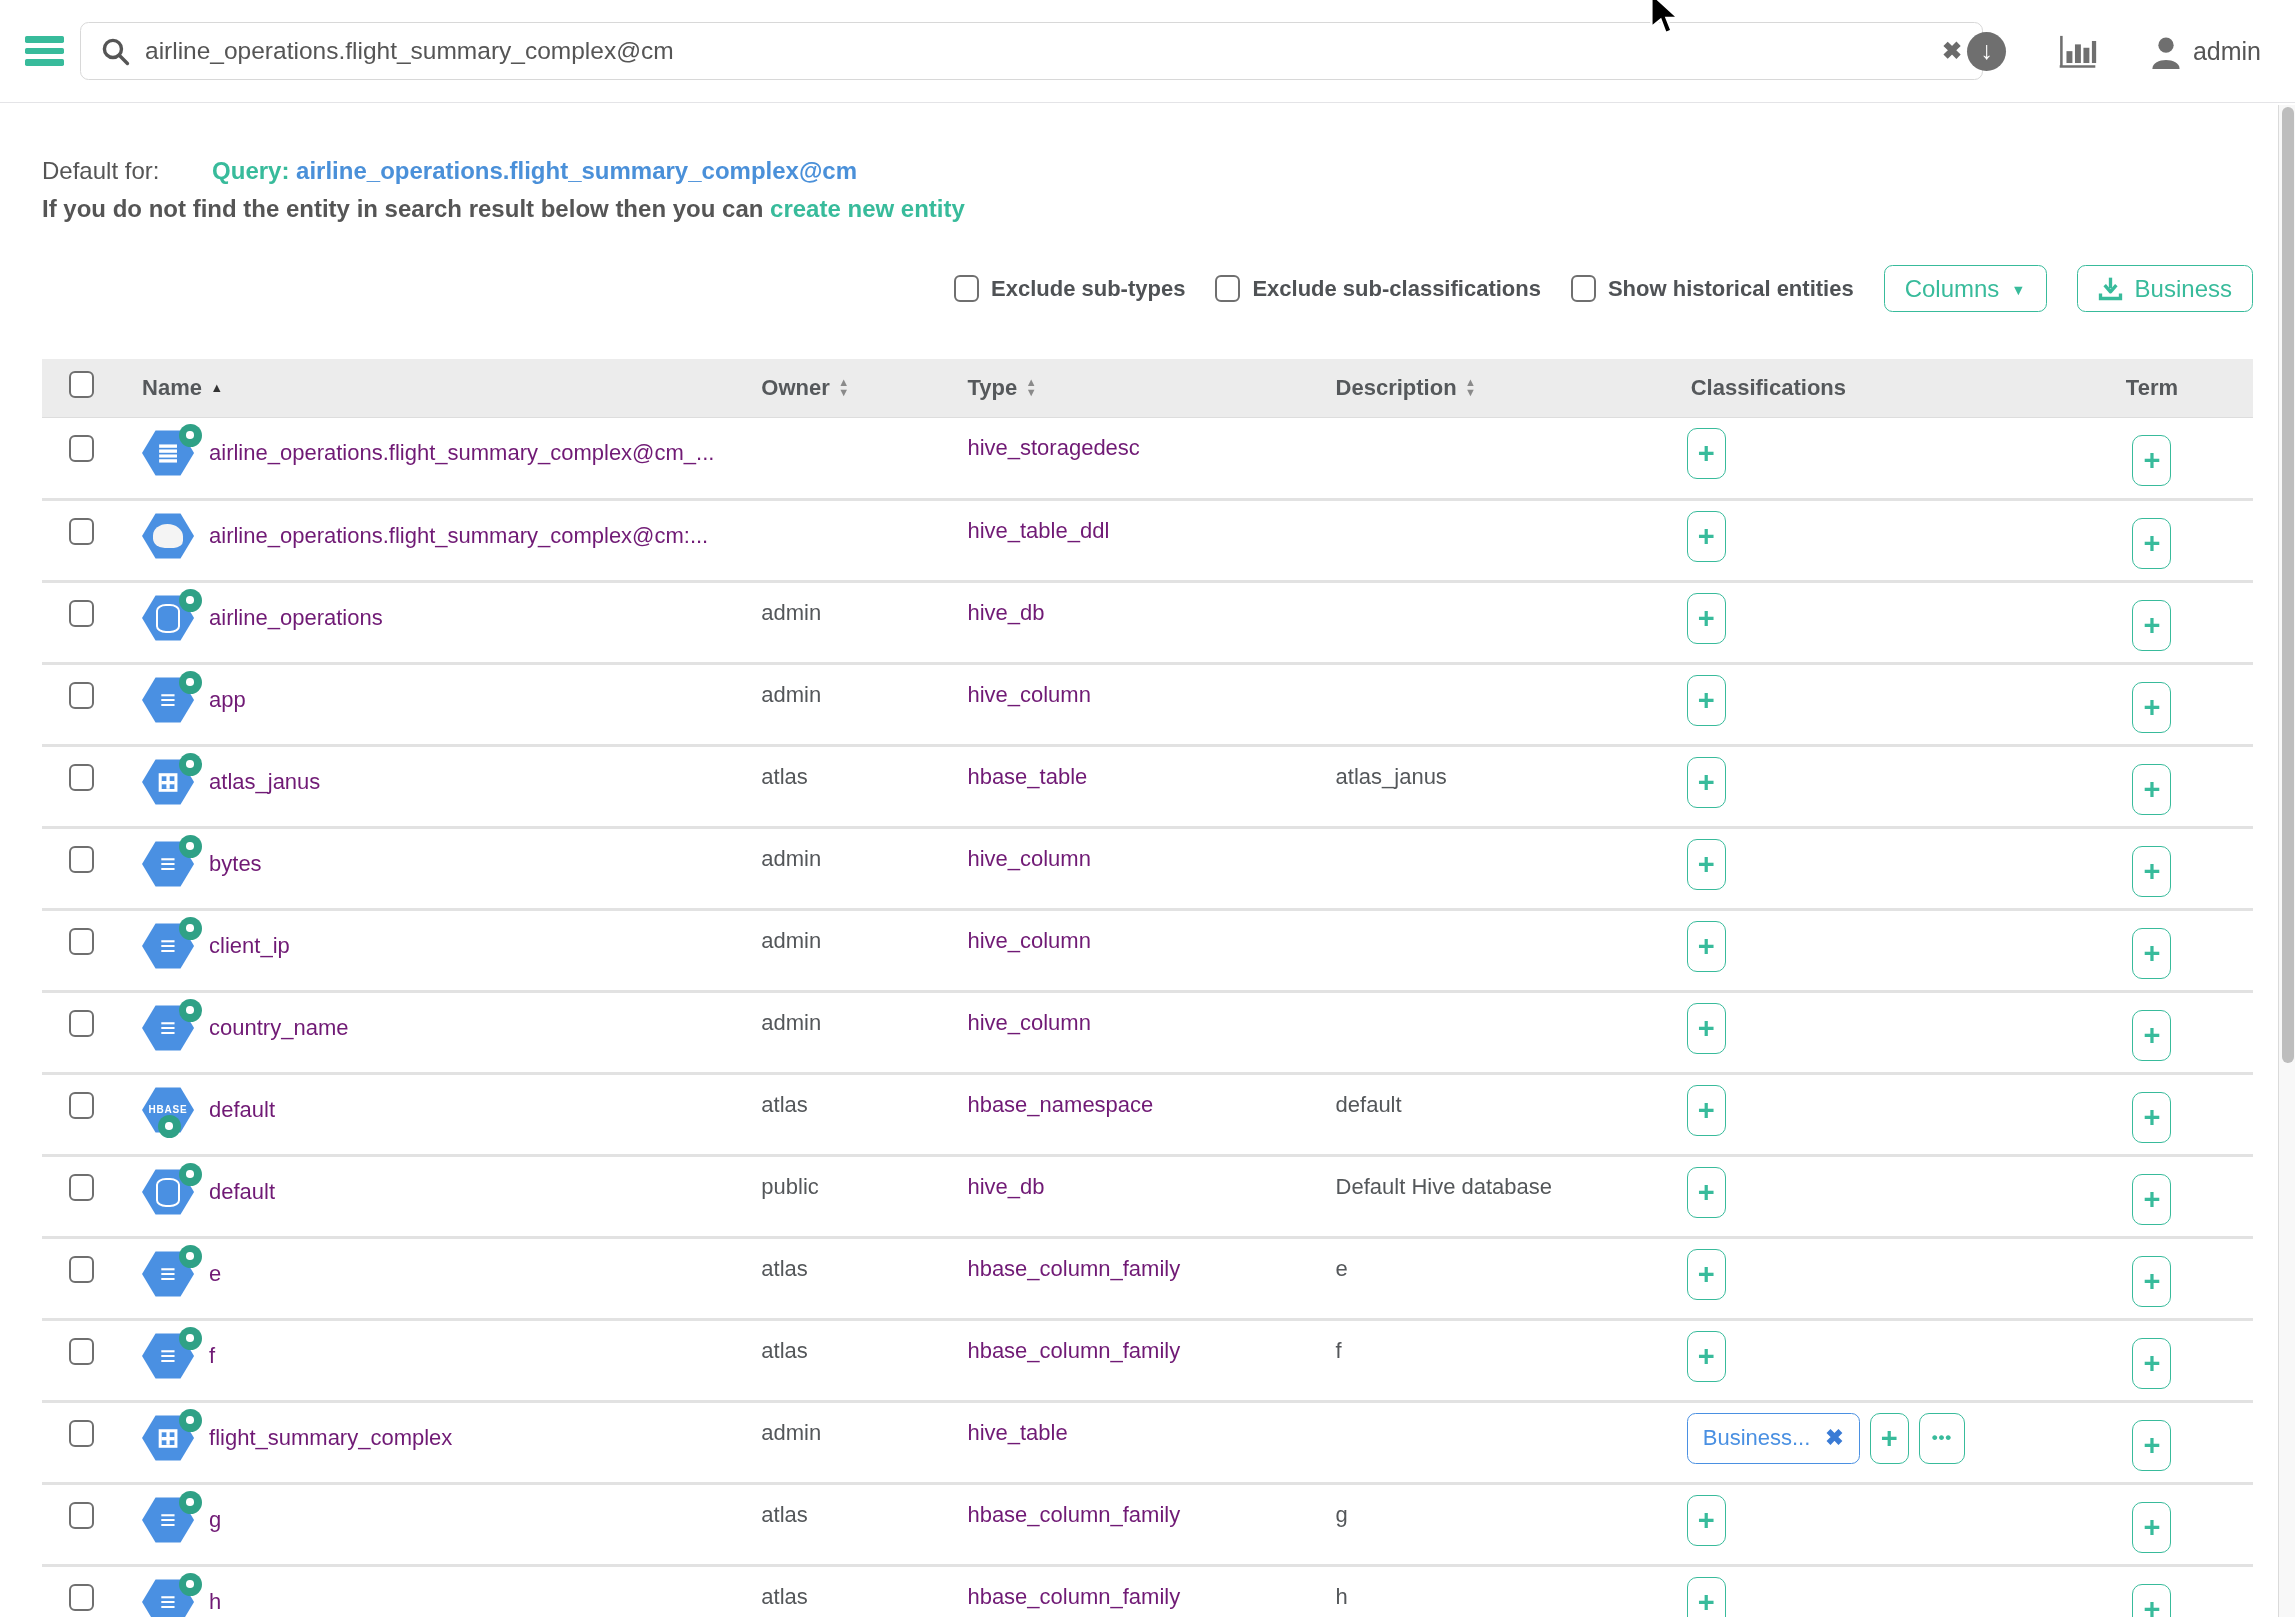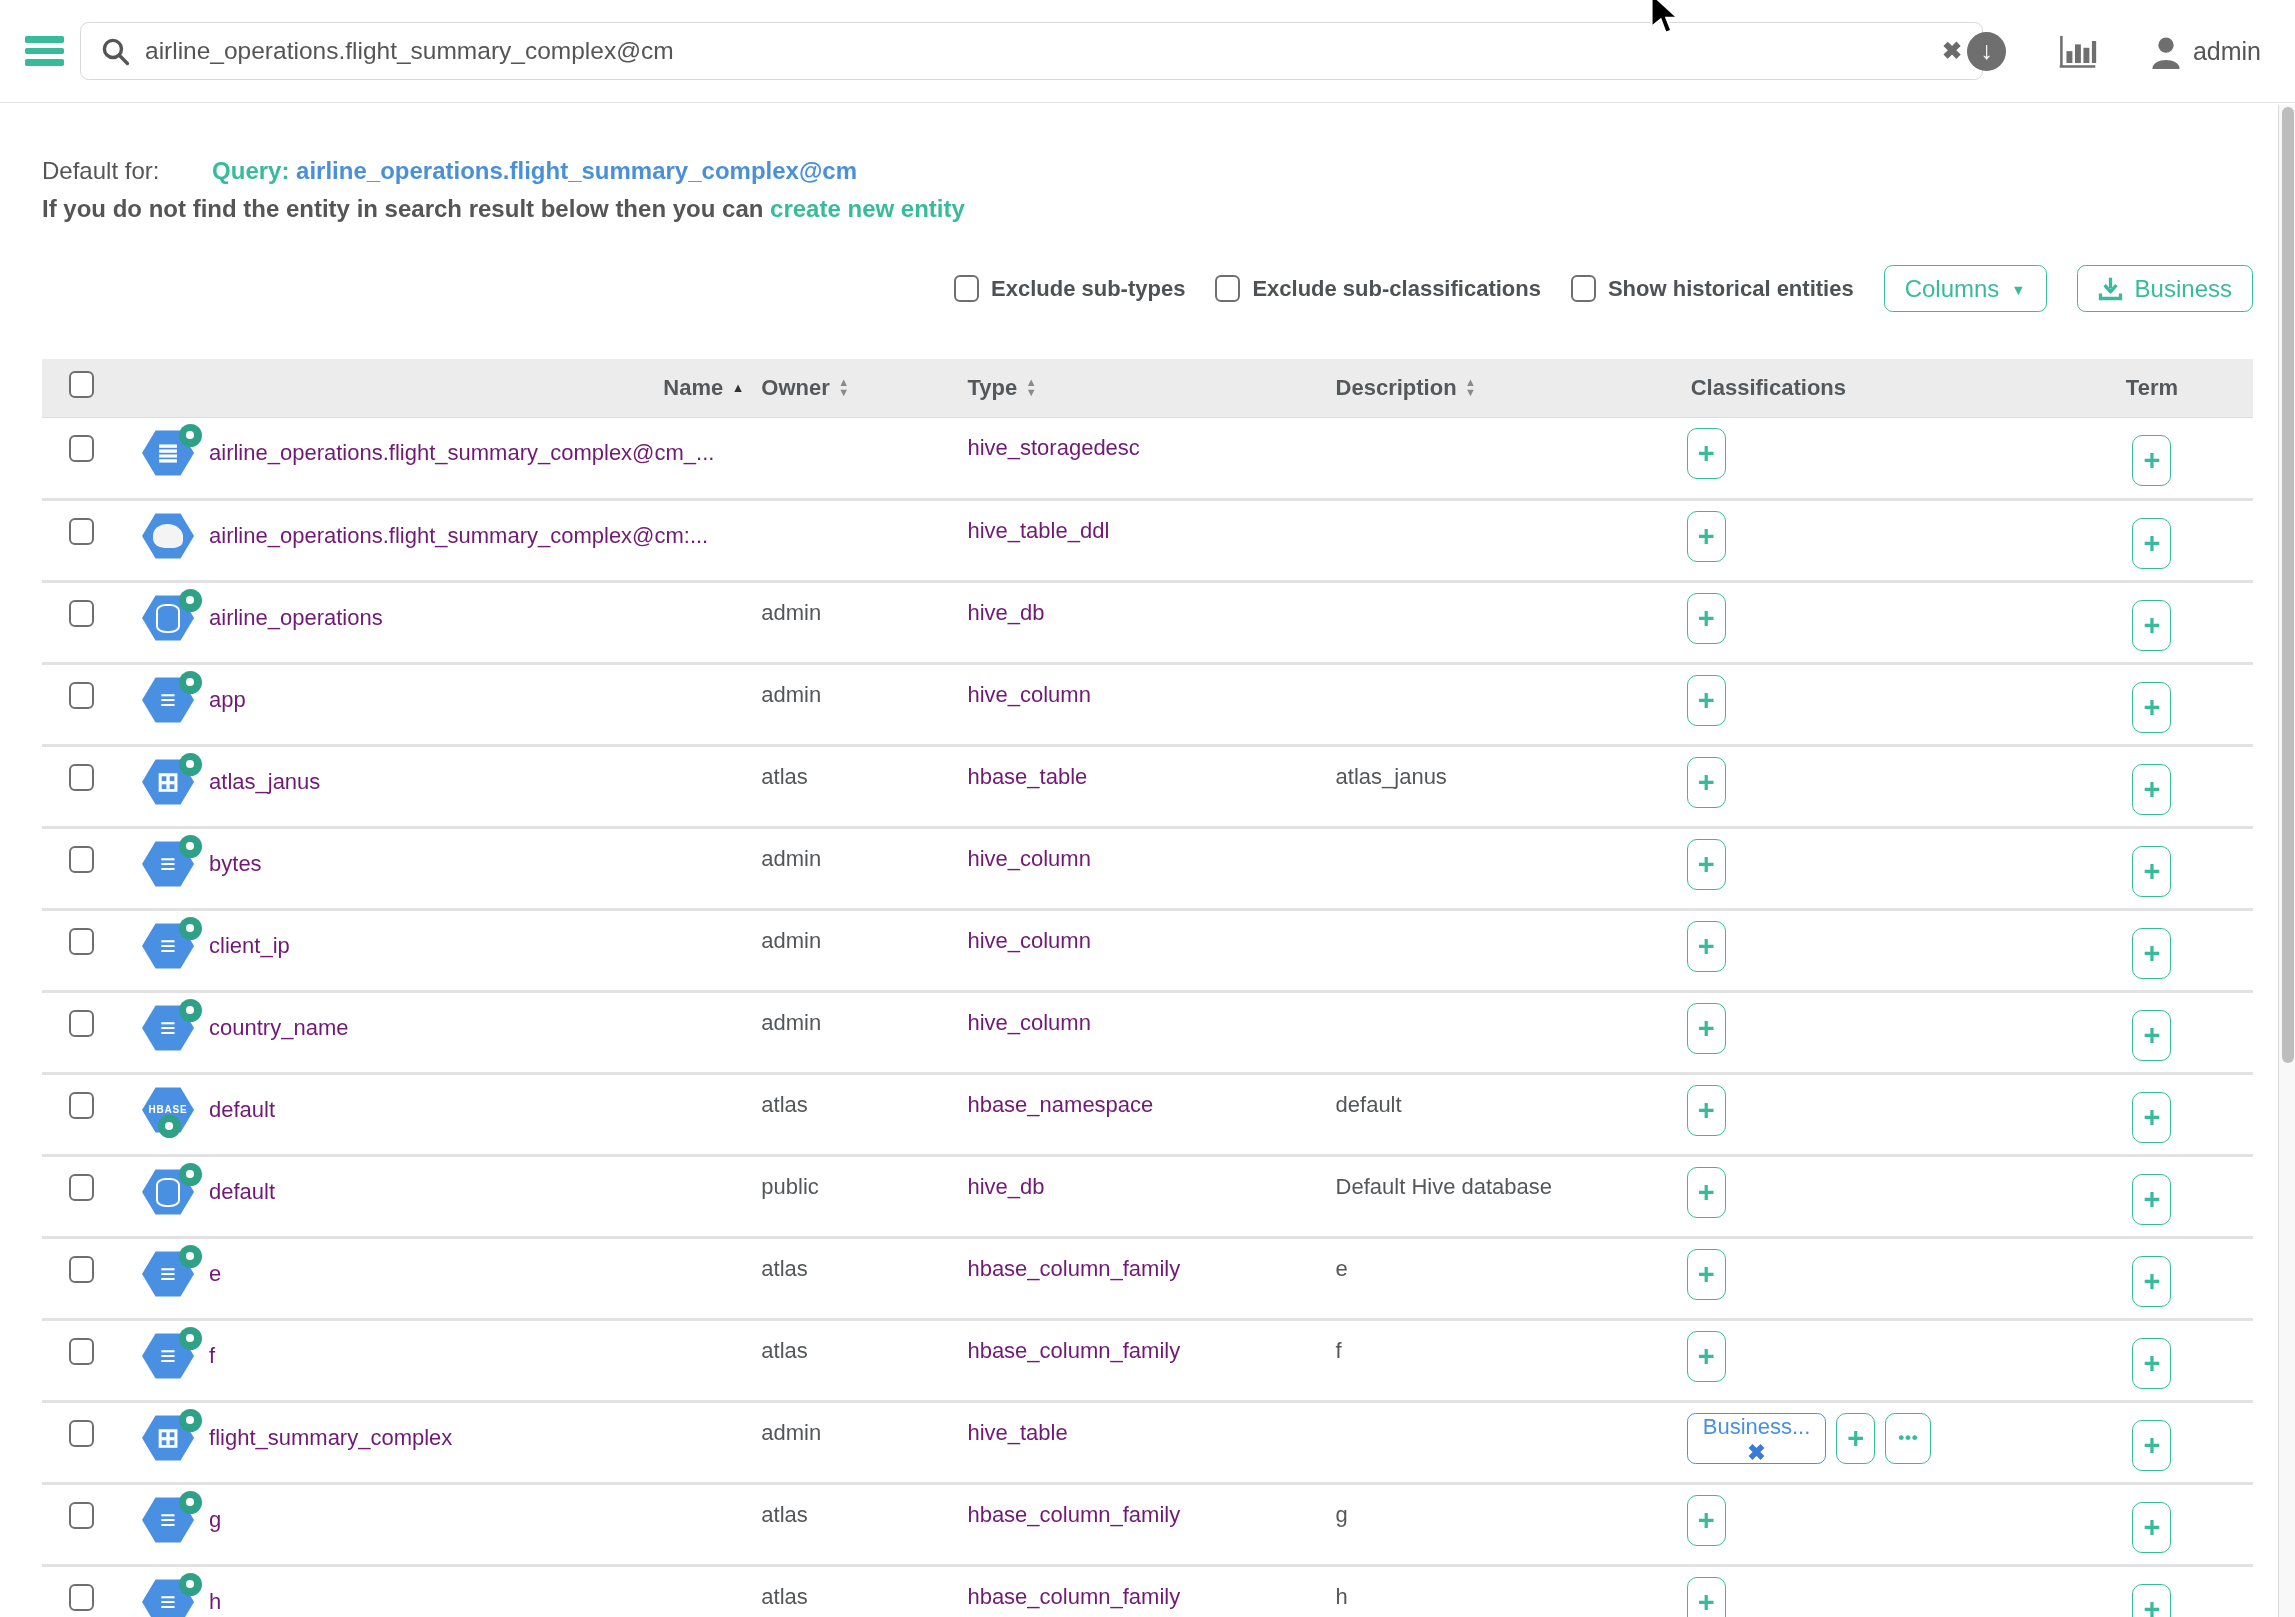--- a/index.html
+++ b/index.html
@@ -75,21 +75,21 @@
   }
   th .hdr { display:inline-flex; align-items:center; gap:8.5px; cursor:pointer; }
   .sort-asc { font-size:12.7px; color:#333; }
   .sort-both { display:inline-flex; flex-direction:column; line-height:9.3px; font-size:11px; color:#8a8a8a; }
   tbody td {
     background:#fff; height:82px; vertical-align:top; padding-top:17px;
     border-bottom:3.4px solid #e2e2e2; font-size:22px; color:#54575a;
   }
   tbody tr:first-child td { border-top:0.8px solid #ddd; }
   .c-check { padding-left:27px; }
-  .c-name  { padding-left:20px;text-align:right; }
+  .c-name  { padding-left:20px; }
   .c-owner { padding-left:17px; }
   .c-type  { padding-left:12px; }
   .c-desc  { padding-left:25px; }
   .c-class { padding-left:17px; }
   .c-term  { text-align:center; }
   th.c-name { padding-left:20px; }
   th.c-class{ padding-left:21px; }
   th.c-term { text-align:center; }
 
   .namecell { display:flex; align-items:center; gap:15px; margin-top:-5px; }
@@ -122,23 +122,23 @@
     width:39px; height:51px; border:1.7px solid #38bb9b; border-radius:10px;
     background:#fff; color:#38bb9b; font-size:29px; font-weight:bold; cursor:pointer; line-height:1;
   }
   .more-btn {
     display:inline-flex; align-items:center; justify-content:center;
     width:46px; height:51px; border:1.7px solid #38bb9b; border-radius:10px;
     background:#fff; color:#38bb9b; font-size:17px; font-weight:bold; cursor:pointer; letter-spacing:0.8px;
   }
   .classcell { display:flex; align-items:center; gap:10px; margin-top:-6.8px; }
   .tag {
-    display:inline-flex; align-items:center; 
+    display:inline-flex; align-items:center; gap:15px;
     border:1.7px solid #4a90e2; border-radius:8.5px; height:51px; padding:0 15px;
-    color:#4a90e2; font-size:22px; background:#fff; cursor:pointer;flex-direction:column;
+    color:#4a90e2; font-size:22px; background:#fff; cursor:pointer;
   }
   .tag .tag-x { font-weight:bold; color:#3a7bd5; font-size:22px; cursor:pointer; }
 
   
   .scroll-track {
     position:absolute; top:105px; right:0; width:17px; bottom:0;
     background:#f8f8f8; border-left:0.8px solid #dadada;
   }
   .scroll-thumb {
     position:absolute; top:1.7px; left:2.5px; width:12px; height:956px;

